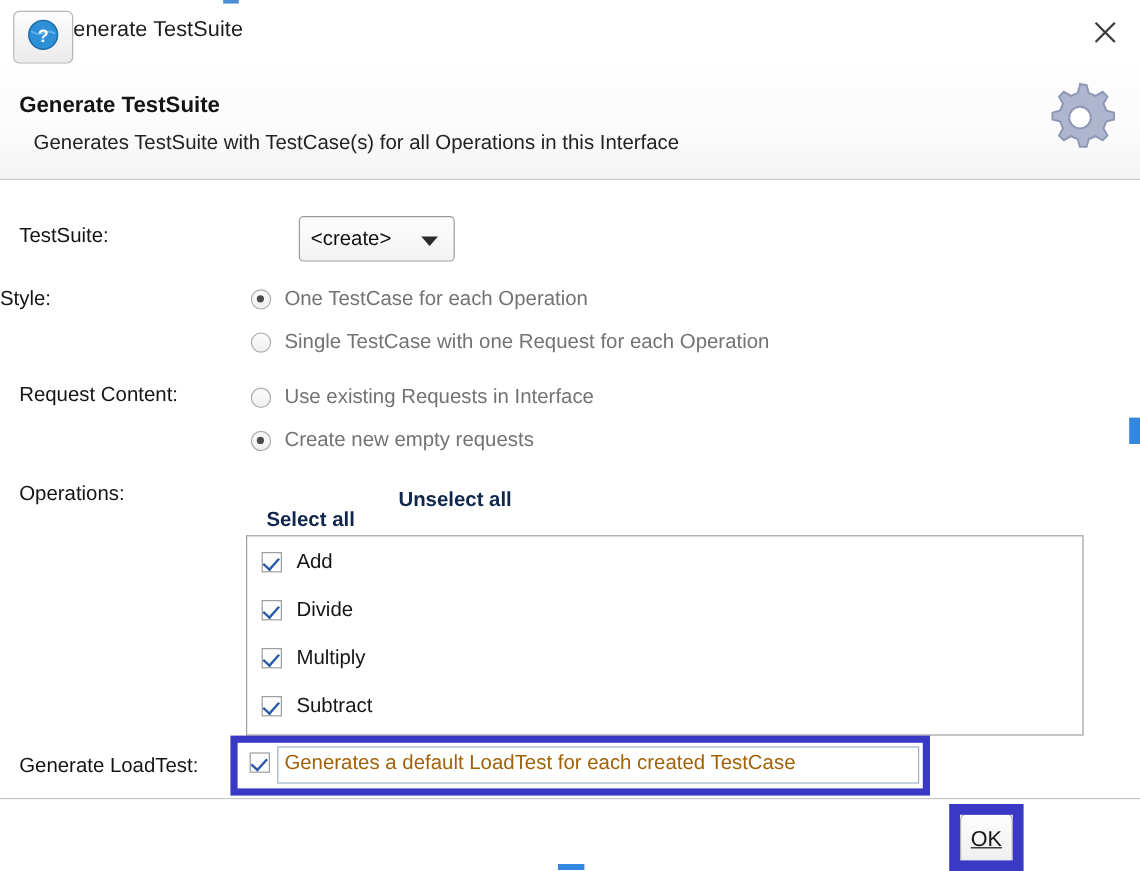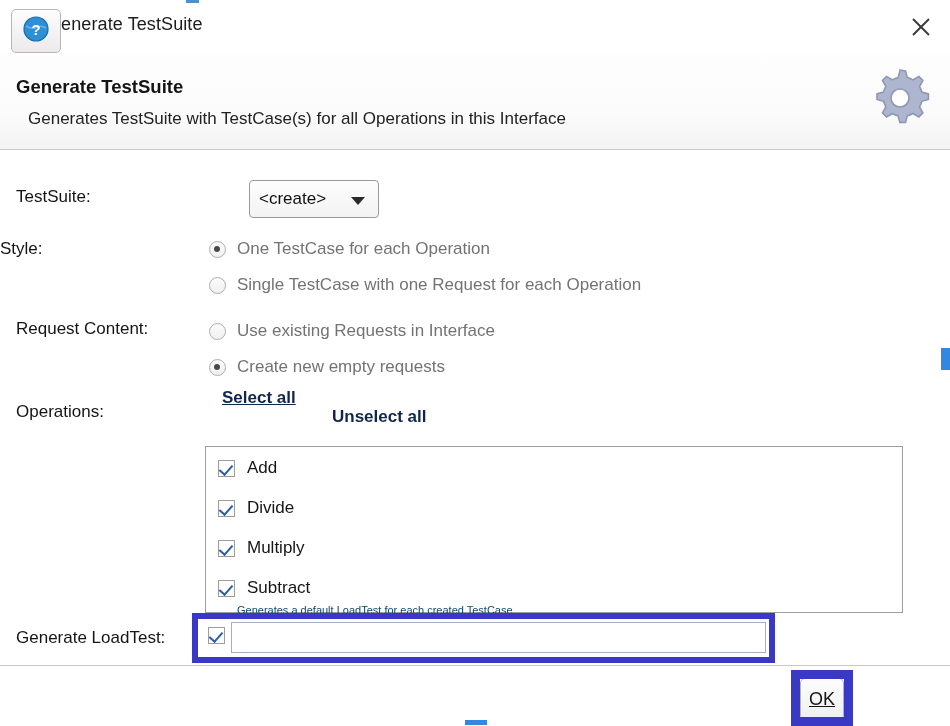--- a/index.html
+++ b/index.html
@@ -215,23 +215,23 @@
     border: 1px solid #9fb0c6;
     background: #ffffff;
     box-sizing: border-box;
   }
   .loadtest-cb {
     position: absolute;
     left: 208px; top: 627px;
   }
   .loadtest-text {
     position: absolute;
-    left: 237px; top: 604px;
-    font-size: 11px;
-    color: #0c4a6e;
+    left: 237px; top: 626px;
+    font-size: 17px;
+    color: #a16207;
     white-space: nowrap;
   }
 
   
   .footer {
     position: absolute;
     left: 0; top: 665px;
     width: 950px; height: 61px;
     background: #ffffff;
     border-top: 1px solid #c9c9c9;
@@ -335,21 +335,21 @@
     <div class="radio-row" style="left:209px; top:321px;">
       <span class="radio"></span>
       <span class="radio-label">Use existing Requests in Interface</span>
     </div>
     <div class="radio-row" style="left:209px; top:357px;">
       <span class="radio on"></span>
       <span class="radio-label">Create new empty requests</span>
     </div>
 
     <div class="lbl" style="left:16px; top:402px;">Operations:</div>
-    <div class="link" style="left:222px; top:388px;text-decoration:underline;">Select all</div>
+    <div class="link" style="left:222px; top:423px;">Select all</div>
     <div class="link" style="left:332px; top:407px;">Unselect all</div>
 
     <div class="listbox">
       <div class="op-row" style="top:8px;">
         <span class="cb on"></span>
         <span class="op-label">Add</span>
       </div>
       <div class="op-row" style="top:48px;">
         <span class="cb on"></span>
         <span class="op-label">Divide</span>

